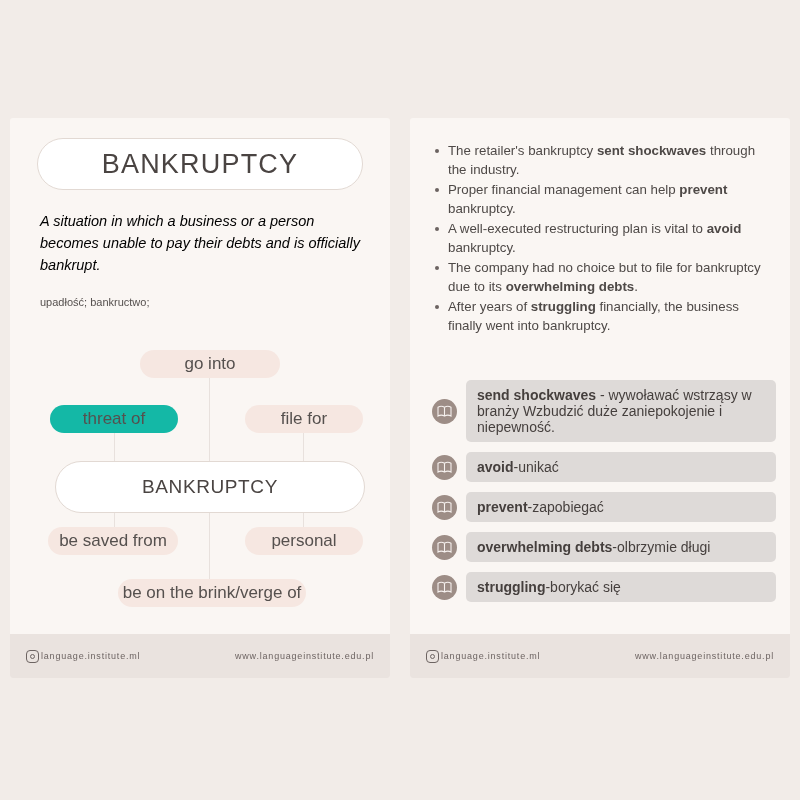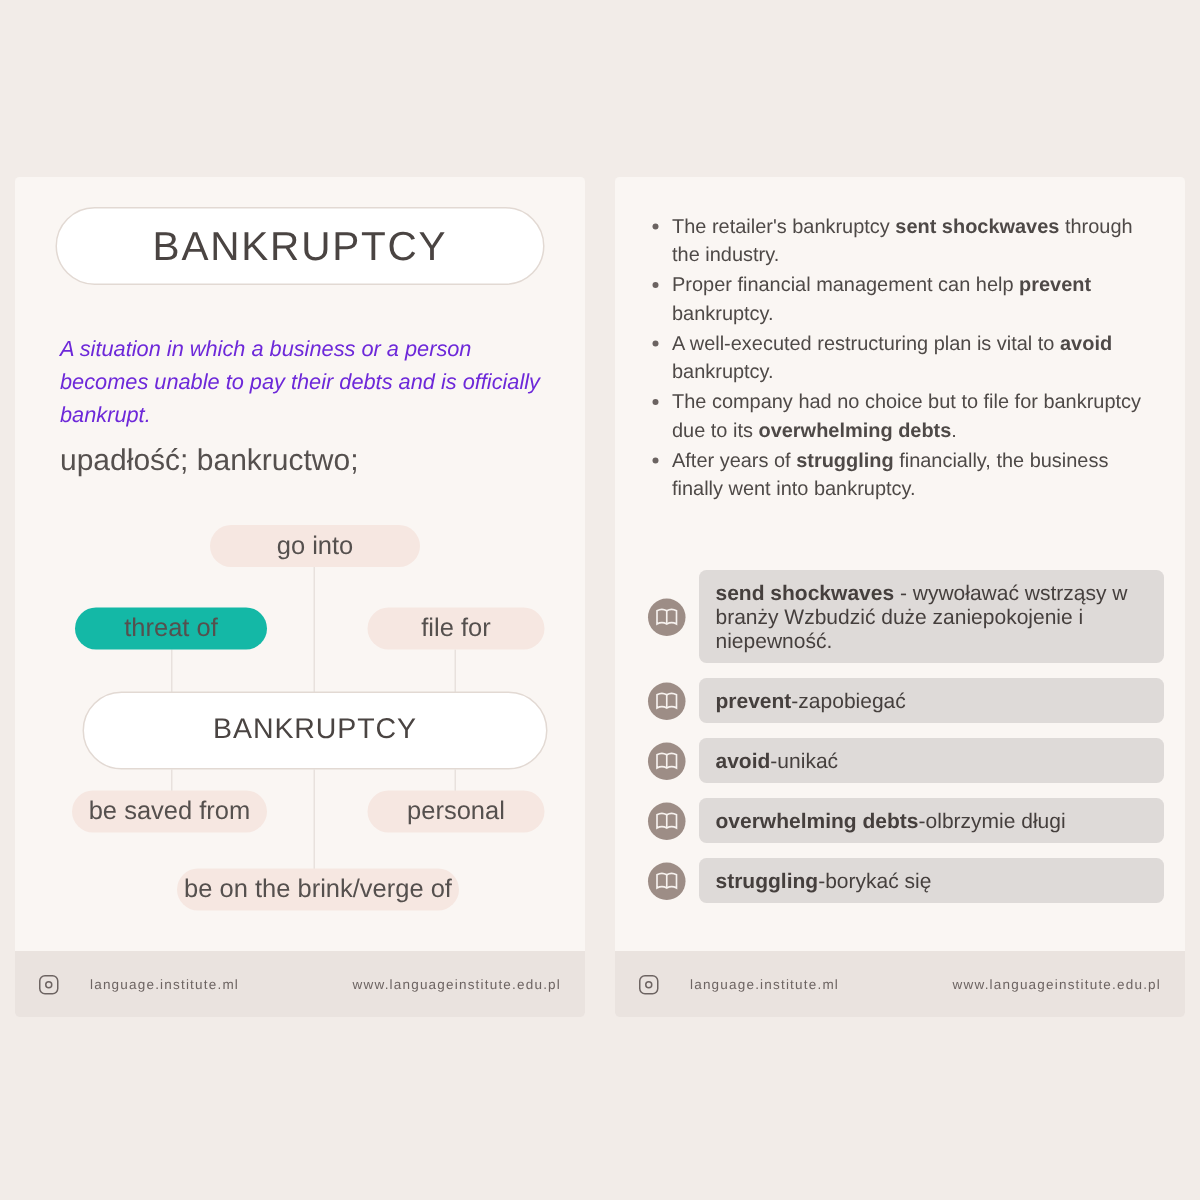--- a/index.html
+++ b/index.html
@@ -58,29 +58,28 @@
     font-weight: 400;
   }
   .definition {
     position: absolute;
     left: 30px;
     top: 92px;
     width: 325px;
     font-size: 14.5px;
     font-style: italic;
     line-height: 22px;
-    color: #6d28d9;
-    margin-top: 12px;
+    color: #000000;
   }
   .translation {
     position: absolute;
     left: 30px;
     top: 178px;
     width: 325px;
-    font-size: 20px;
+    font-size: 11px;
     color: #55504e;
   }
 
   
   .map {
     position: absolute;
     left: 0;
     top: 215px;
     width: 380px;
     height: 300px;
@@ -198,21 +197,21 @@
     background: #eae3df;
     display: flex;
     align-items: center;
     justify-content: space-between;
     box-sizing: border-box;
     padding: 0 16px;
   }
   .footer-left {
     display: flex;
     align-items: center;
-    gap: 21px;
+    gap: 2px;
   }
   .ig-icon {
     width: 13px;
     height: 13px;
     border: 1.4px solid #6d6462;
     border-radius: 4px;
     position: relative;
     box-sizing: border-box;
   }
   .ig-icon::after {
@@ -322,31 +321,31 @@
         <span class="vocab-text"><b>send shockwaves</b><span> - wywoławać wstrząsy w branży Wzbudzić duże zaniepokojenie i niepewność.</span></span>
       </div>
 
       <div class="vocab-row">
         <span class="vocab-icon">
           <svg width="15" height="13" viewBox="0 0 15 13" fill="none" stroke="#f6f1ee" stroke-width="1.1">
             <path d="M1 2.2 C3 1 5.5 1 7.5 2.2 C9.5 1 12 1 14 2.2 L14 11 C12 9.9 9.5 9.9 7.5 11 C5.5 9.9 3 9.9 1 11 Z"></path>
             <path d="M7.5 2.4 L7.5 11"></path>
           </svg>
         </span>
+        <span class="vocab-text"><b>avoid</b><span>-unikać</span></span>
+      </div>
+
+      <div class="vocab-row">
+        <span class="vocab-icon">
+          <svg width="15" height="13" viewBox="0 0 15 13" fill="none" stroke="#f6f1ee" stroke-width="1.1">
+            <path d="M1 2.2 C3 1 5.5 1 7.5 2.2 C9.5 1 12 1 14 2.2 L14 11 C12 9.9 9.5 9.9 7.5 11 C5.5 9.9 3 9.9 1 11 Z"></path>
+            <path d="M7.5 2.4 L7.5 11"></path>
+          </svg>
+        </span>
         <span class="vocab-text"><b>prevent</b><span>-zapobiegać</span></span>
-      </div>
-
-      <div class="vocab-row">
-        <span class="vocab-icon">
-          <svg width="15" height="13" viewBox="0 0 15 13" fill="none" stroke="#f6f1ee" stroke-width="1.1">
-            <path d="M1 2.2 C3 1 5.5 1 7.5 2.2 C9.5 1 12 1 14 2.2 L14 11 C12 9.9 9.5 9.9 7.5 11 C5.5 9.9 3 9.9 1 11 Z"></path>
-            <path d="M7.5 2.4 L7.5 11"></path>
-          </svg>
-        </span>
-        <span class="vocab-text"><b>avoid</b><span>-unikać</span></span>
       </div>
 
       <div class="vocab-row">
         <span class="vocab-icon">
           <svg width="15" height="13" viewBox="0 0 15 13" fill="none" stroke="#f6f1ee" stroke-width="1.1">
             <path d="M1 2.2 C3 1 5.5 1 7.5 2.2 C9.5 1 12 1 14 2.2 L14 11 C12 9.9 9.5 9.9 7.5 11 C5.5 9.9 3 9.9 1 11 Z"></path>
             <path d="M7.5 2.4 L7.5 11"></path>
           </svg>
         </span>
         <span class="vocab-text"><b>overwhelming debts</b><span>-olbrzymie długi</span></span>

